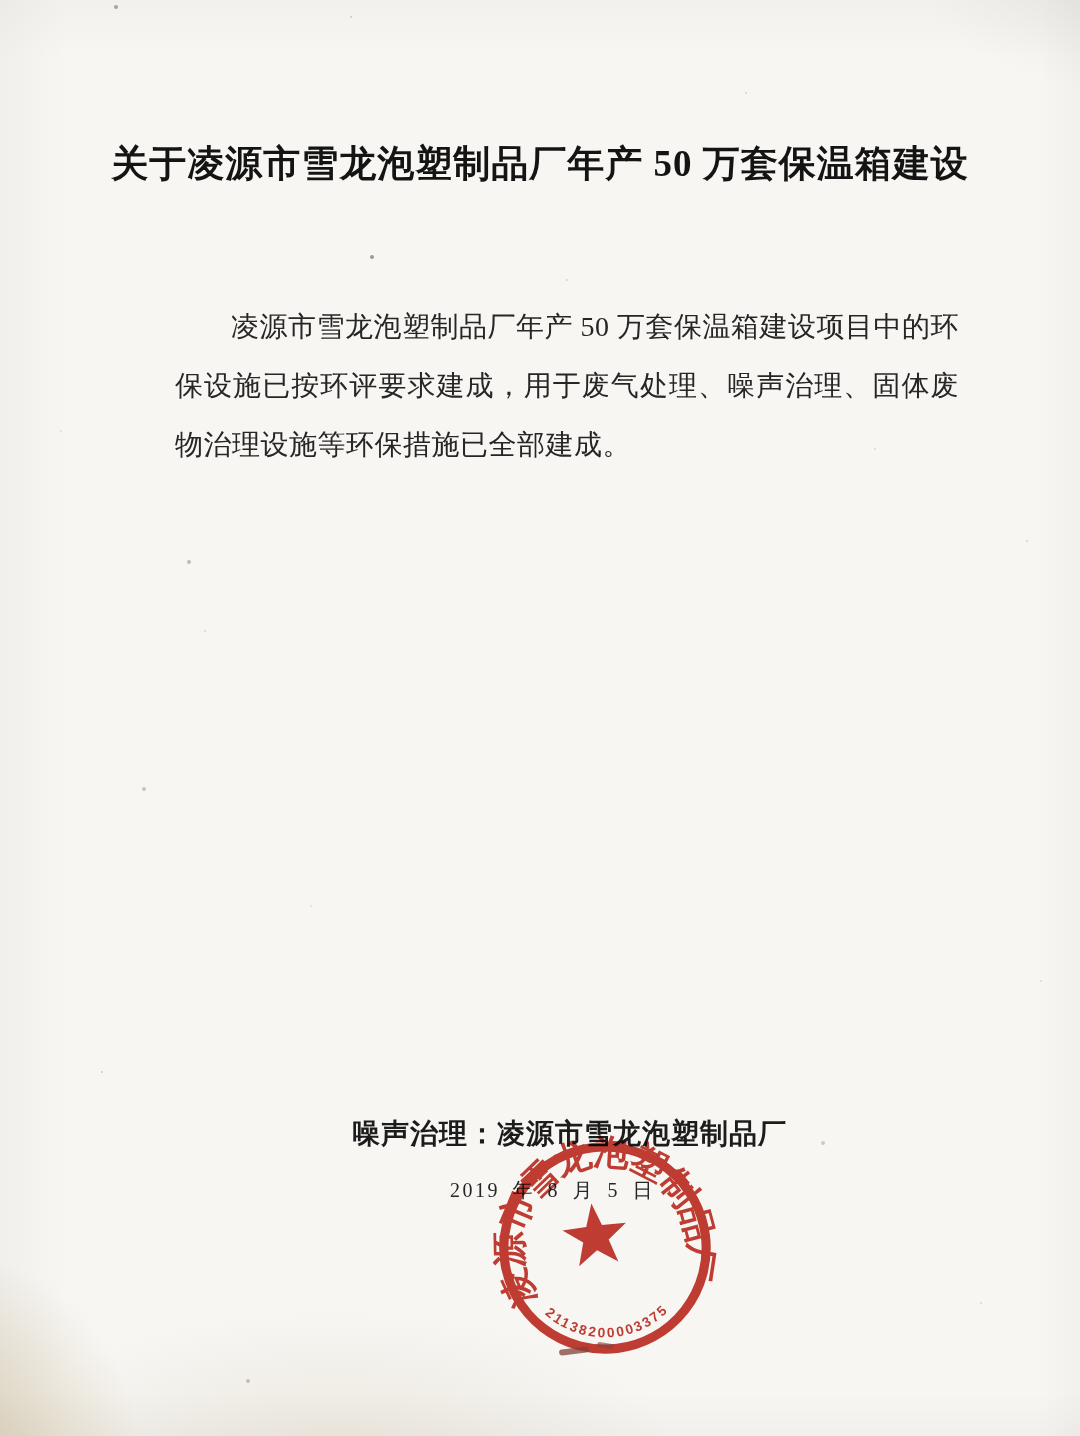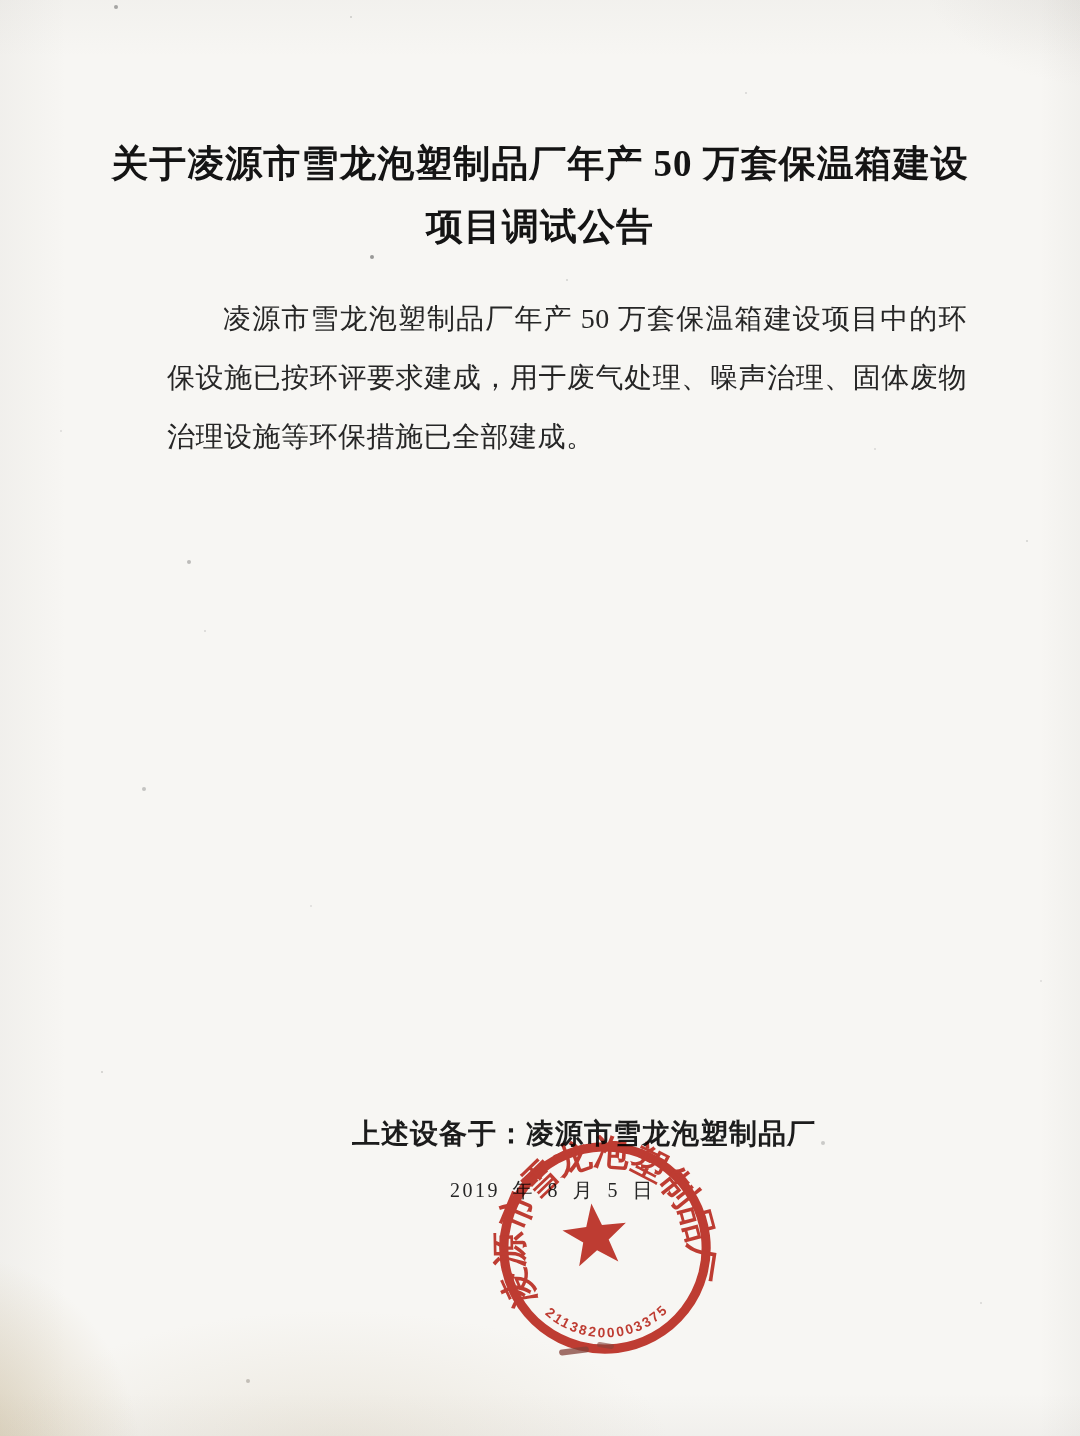--- a/index.html
+++ b/index.html
@@ -40,21 +40,21 @@
     position: absolute;
     top: 285px;
     left: 163px;
     width: 808px;
     font-size: 28px;
     line-height: 59px;
     text-align: justify;
     color: #262626;
     letter-spacing: 0.5px;
   }
-  .body-text p { margin: 4px; text-indent: 2em; }
+  .body-text p { margin: 12px; text-indent: 2em; }
 
   .signature {
     position: absolute;
     top: 1115px;
     left: 352px;
     font-size: 28px;
     font-weight: bold;
     letter-spacing: 1px;
     color: #1c1c1c;
     z-index: 1;
@@ -133,28 +133,27 @@
 </style>
 </head>
 <body>
 
 <div class="page">
 
   <div class="specks"></div>
 
   <div class="title">
     <div>关于凌源市雪龙泡塑制品厂年产 50 万套保温箱建设</div>
-    <div>项目调试公告</div>
   </div>
 
   <div class="body-text">
     <p>凌源市雪龙泡塑制品厂年产 50 万套保温箱建设项目中的环保设施已按环评要求建成，用于废气处理、噪声治理、固体废物治理设施等环保措施已全部建成。</p>
   </div>
 
-  <div class="signature">上述设备于：凌源市雪龙泡塑制品厂</div>
+  <div class="signature">噪声治理：凌源市雪龙泡塑制品厂</div>
 
   <div class="date-line">2019 年 8 月 5 日</div>
 
   <svg class="seal" viewBox="0 0 240 240" aria-hidden="true">
     <g transform="rotate(-7 120 120)" fill="#c02f24">
       <circle cx="120" cy="120" r="99.5" fill="none" stroke-width="9" stroke="#c02f24"></circle>
       <path id="sealTopArc" d="M 49,161 A 82,82 0 1 1 191,161" fill="none"></path>
       <path id="sealBottomArc" d="M 50.7,174.2 A 88,88 0 0 0 189.3,174.2" fill="none"></path>
       <polygon points="112,75 119.8,97.3 143.4,97.8 124.6,112.1 131.4,134.7 112,121.2 92.6,134.7 99.4,112.1 80.6,97.8 104.2,97.3"></polygon>
       <text class="ring-text" textLength="340" lengthAdjust="spacing">

